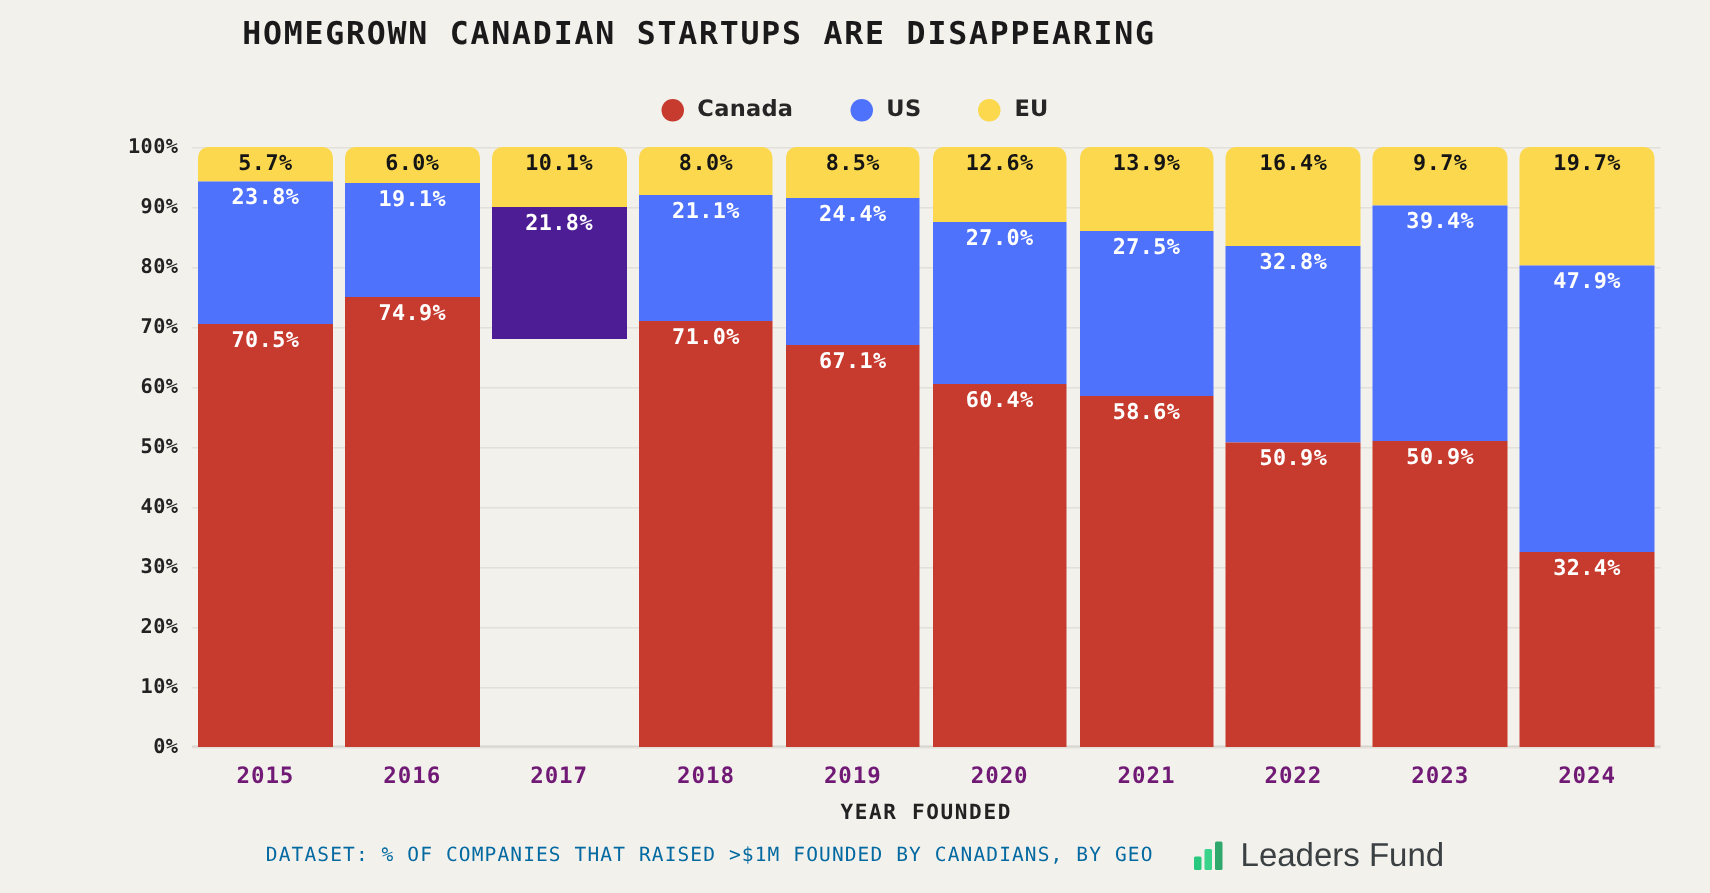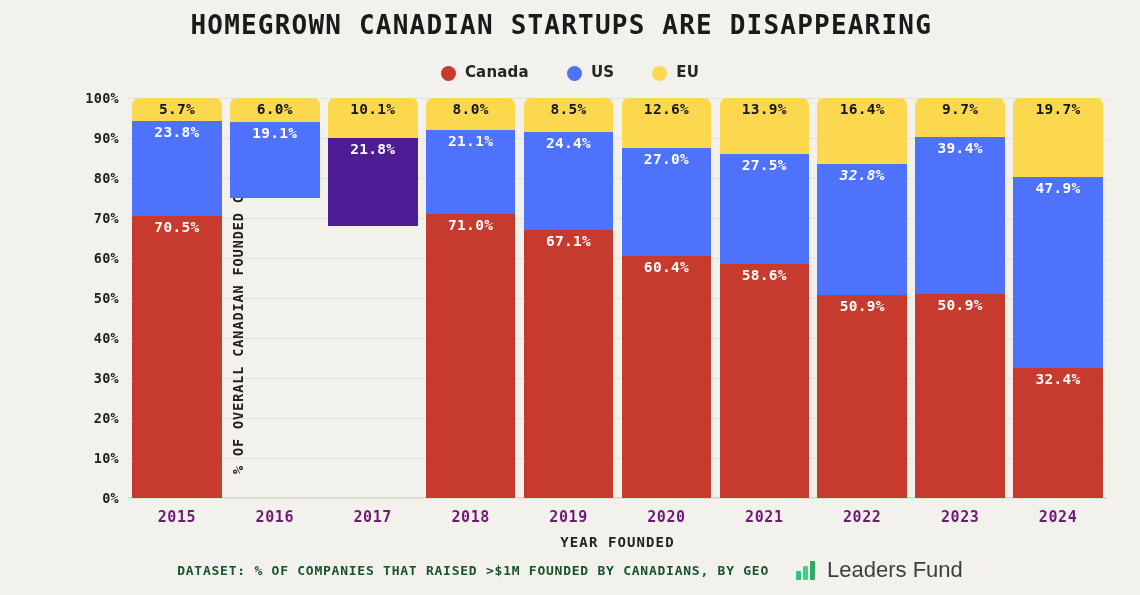--- a/index.html
+++ b/index.html
@@ -8,23 +8,23 @@
     background:#f3f1ec;
     font-family:"DejaVu Sans Mono", monospace;
     color:#1c1c1c;
     position:relative;
     overflow:hidden;
   }
 
   
   #chart-title {
     position:absolute; top:10px; left:0; width:932px;
-    text-align:right;
+    text-align:center;
     font-family:"DejaVu Sans Mono", monospace;
-    font-size:26px; font-weight:bold; letter-spacing:1.2px;
+    font-size:21px; font-weight:bold; letter-spacing:1.2px;
     color:#1a1a1a;
     white-space:nowrap;
   }
 
   
   #legend {
     position:absolute; top:63px; left:0; width:1140px;
     display:flex; justify-content:center; align-items:center; gap:38px;
   }
   .legend-item { display:flex; align-items:flex-end; gap:9px; }
@@ -96,21 +96,21 @@
     text-align:center;
     font-size:14px; font-weight:bold; letter-spacing:1.1px; color:#222;
   }
 
   
   #footer {
     position:absolute; left:0; bottom:12px; width:1140px;
     display:flex; align-items:center; justify-content:center; gap:26px;
   }
   #footer-caption {
-    font-size:13px; font-weight:bold; letter-spacing:.75px; color:#14532d;
+    font-size:13px; font-weight:normal; letter-spacing:.75px; color:#0369a1;
     white-space:nowrap;
   }
   #brand { display:flex; align-items:center; gap:8px; }
   #brand-name {
     font-family:"Liberation Sans", sans-serif;
     font-size:22px; font-weight:normal; color:#3b4043; letter-spacing:0;
   }
   #brand-icon { display:block; }
 </style>
 </head>
@@ -168,20 +168,23 @@
       </div>
       <div class="bar-group" style="left: 10.425%; width: 9.15%;">
         <div class="bar-stack">
           <div style="flex: 0 0 0%;"></div>
           <div class="seg eu" style="flex: 0 0 6%; background: rgb(251, 216, 78);">
             <div class="seg-label">6.0%</div>
           </div>
           <div class="seg us" style="flex: 0 0 19.1%; background: rgb(79, 114, 253);">
             <div class="seg-label">19.1%</div>
           </div>
+          <div class="seg ca" style="flex: 0 0 74.9%; background: rgb(199, 58, 46);">
+            <div class="seg-label">74.9%</div>
+          </div>
         </div>
         <div class="x-tick">2016</div>
       </div>
       <div class="bar-group" style="left: 20.425%; width: 9.15%;">
         <div class="bar-stack">
           <div style="flex: 0 0 0%;"></div>
           <div class="seg eu" style="flex: 0 0 10.1%; background: rgb(251, 216, 78);">
             <div class="seg-label">10.1%</div>
           </div>
           <div class="seg us" style="flex: 0 0 21.8%; background: #4c1d95;">
@@ -249,21 +252,21 @@
           </div>
         </div>
         <div class="x-tick">2021</div>
       </div>
       <div class="bar-group" style="left: 70.425%; width: 9.15%;">
         <div class="bar-stack">
           <div></div>
           <div class="seg eu" style="flex: 0 0 16.4%; background: rgb(251, 216, 78);">
             <div class="seg-label">16.4%</div>
           </div>
-          <div class="seg us" style="flex: 0 0 32.8%; background: rgb(79, 114, 253); font-style: italic;">
+          <div class="seg us" style="flex: 0 0 32.8%; background: rgb(79, 114, 253);">
             <div class="seg-label">32.8%</div>
           </div>
           <div class="seg ca" style="flex: 0 0 50.9%; background: rgb(199, 58, 46);">
             <div class="seg-label">50.9%</div>
           </div>
         </div>
         <div class="x-tick">2022</div>
       </div>
       <div class="bar-group" style="left: 80.425%; width: 9.15%;">
         <div class="bar-stack">

